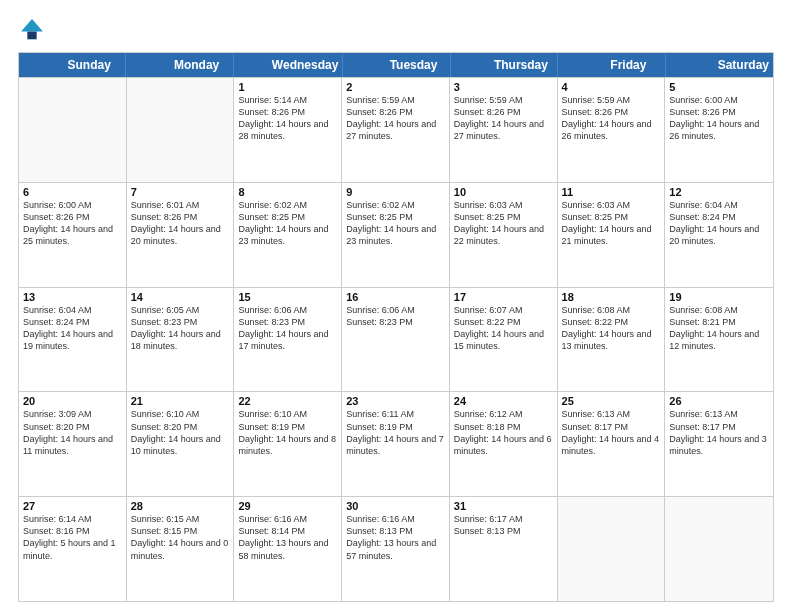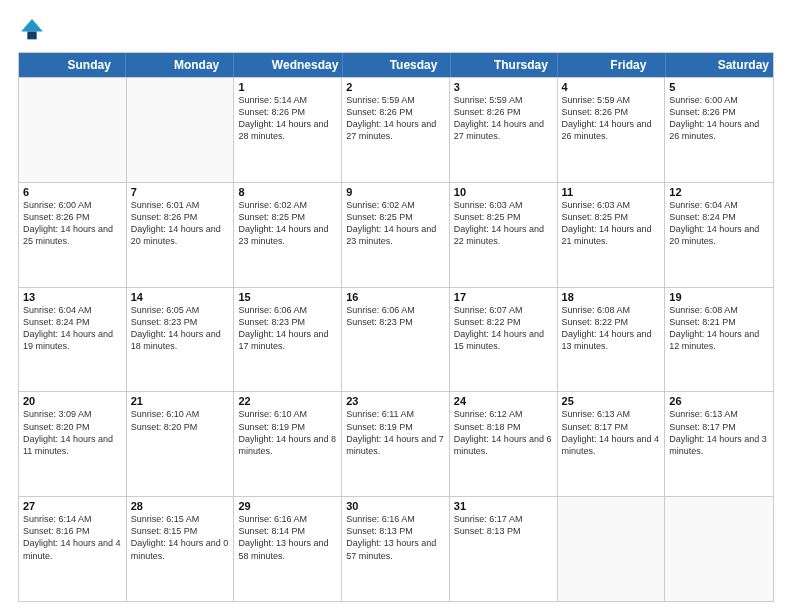--- a/index.html
+++ b/index.html
@@ -267,20 +267,21 @@
           <div class="cal-cell">
             <div class="day-num">20</div>
             <div class="cell-line">Sunrise: 3:09 AM</div>
             <div class="cell-line">Sunset: 8:20 PM</div>
             <div class="cell-line">Daylight: 14 hours and 11 minutes.</div>
           </div>
           <div class="cal-cell">
             <div class="day-num">21</div>
             <div class="cell-line">Sunrise: 6:10 AM</div>
             <div class="cell-line">Sunset: 8:20 PM</div>
+            <div class="cell-line">Daylight: 14 hours and 10 minutes.</div>
           </div>
           <div class="cal-cell">
             <div class="day-num">22</div>
             <div class="cell-line">Sunrise: 6:10 AM</div>
             <div class="cell-line">Sunset: 8:19 PM</div>
             <div class="cell-line">Daylight: 14 hours and 8 minutes.</div>
           </div>
           <div class="cal-cell">
             <div class="day-num">23</div>
             <div class="cell-line">Sunrise: 6:11 AM</div>
@@ -304,21 +305,21 @@
             <div class="cell-line">Sunrise: 6:13 AM</div>
             <div class="cell-line">Sunset: 8:17 PM</div>
             <div class="cell-line">Daylight: 14 hours and 3 minutes.</div>
           </div>
         </div>
         <div class="cal-row">
           <div class="cal-cell">
             <div class="day-num">27</div>
             <div class="cell-line">Sunrise: 6:14 AM</div>
             <div class="cell-line">Sunset: 8:16 PM</div>
-            <div class="cell-line">Daylight: 14 hours and 4 minute.</div>
+            <div class="cell-line">Daylight: 5 hours and 1 minute.</div>
           </div>
           <div class="cal-cell">
             <div class="day-num">28</div>
             <div class="cell-line">Sunrise: 6:15 AM</div>
             <div class="cell-line">Sunset: 8:15 PM</div>
             <div class="cell-line">Daylight: 14 hours and 0 minutes.</div>
           </div>
           <div class="cal-cell">
             <div class="day-num">29</div>
             <div class="cell-line">Sunrise: 6:16 AM</div>

